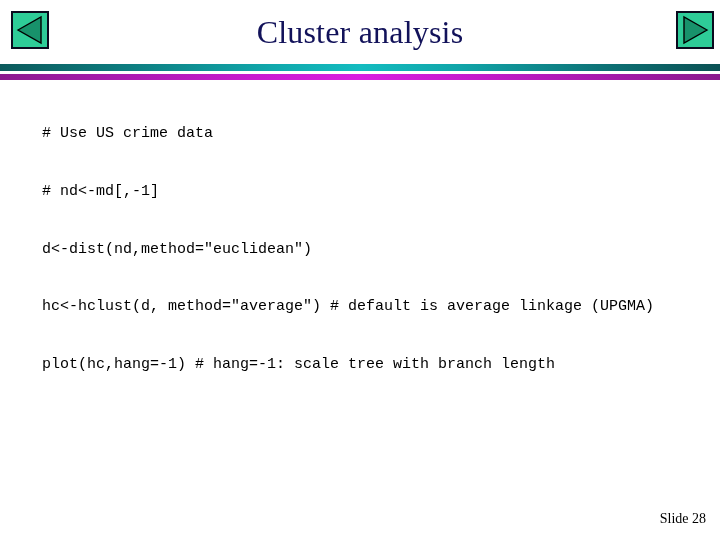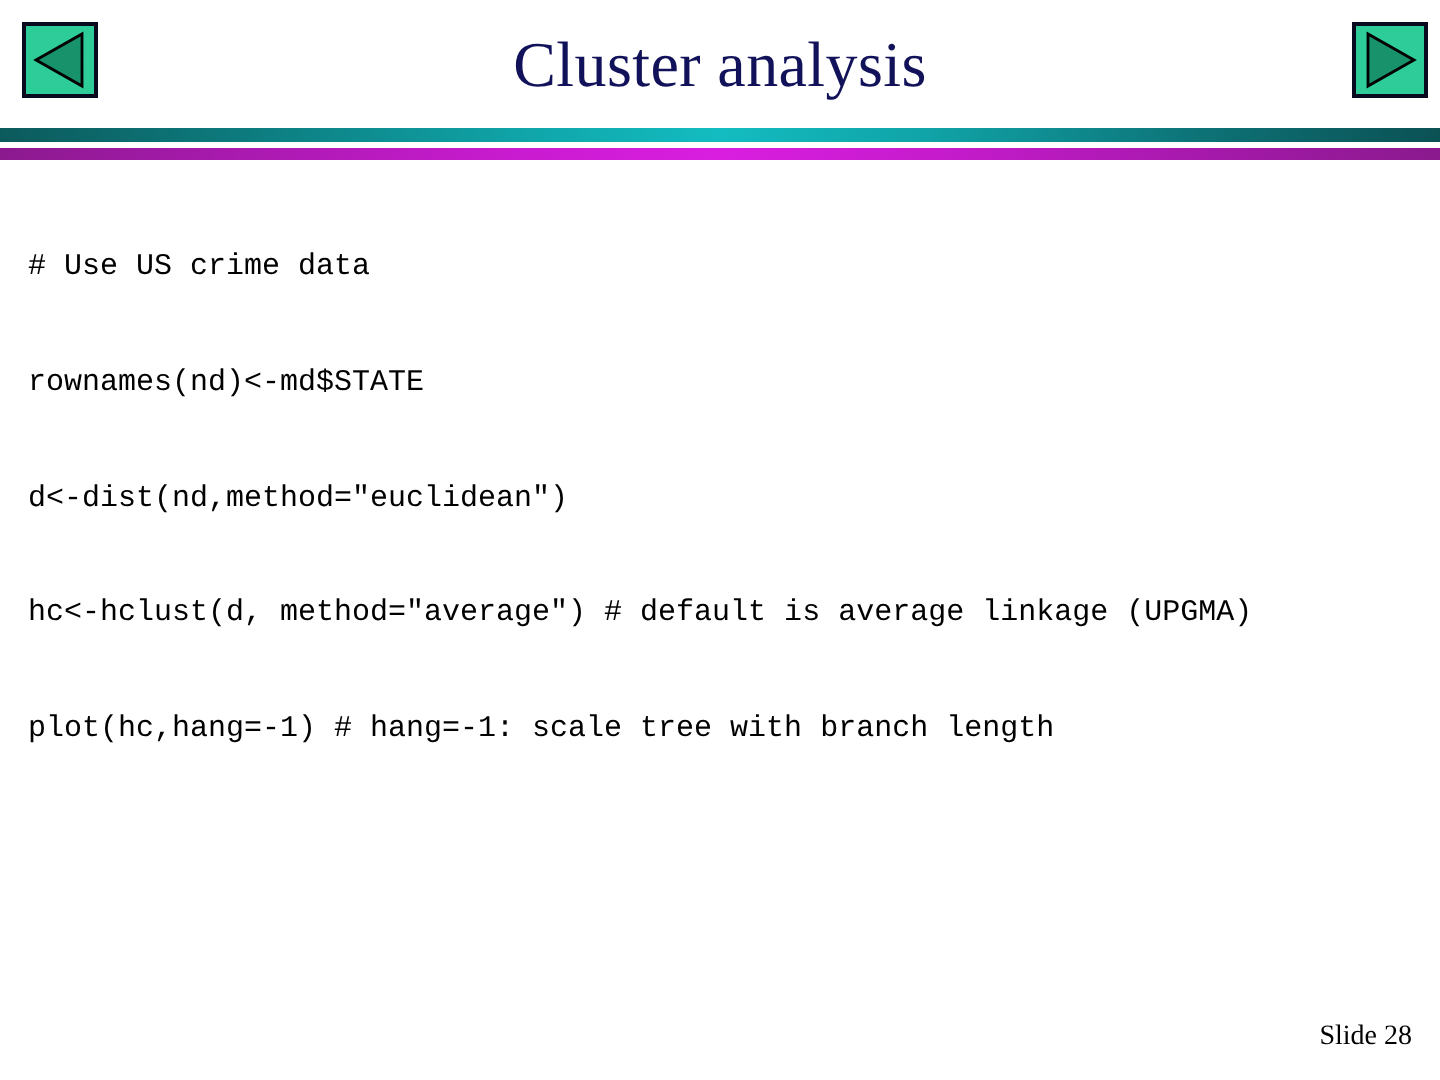--- a/index.html
+++ b/index.html
@@ -114,20 +114,21 @@
     font-family: "Liberation Mono", "DejaVu Sans Mono", monospace;
     font-size: 15px;
     line-height: 19.2px;
     color: #000000;
     white-space: pre;
     letter-spacing: 0px;
   }
   .code-line {
     white-space: pre;
     min-height: 19.2px;
+    margin-left: 28px;
   }
 
   
   .slide-number {
     position: absolute;
     right: 14px;
     top: 511px;
     font-family: "Liberation Serif", "DejaVu Serif", serif;
     font-size: 14px;
     color: #000000;
@@ -160,21 +161,21 @@
     </button>
 
   </div>
 
   <div class="divider-teal"></div>
   <div class="divider-gap"></div>
   <div class="divider-magenta"></div>
 
   <div class="code-body">
     <div class="code-line"># Use US crime data</div>
-    <div class="code-line">rownames(nd)&lt;-md$STATE</div>
+    <div class="code-line"># nd&lt;-md[,-1]</div>
     <div class="code-line">d&lt;-dist(nd,method="euclidean")</div>
     <div class="code-line">hc&lt;-hclust(d, method="average") # default is average linkage (UPGMA)</div>
     <div class="code-line">plot(hc,hang=-1) # hang=-1: scale tree with branch length</div>
     
     
     
     
     
     
     

